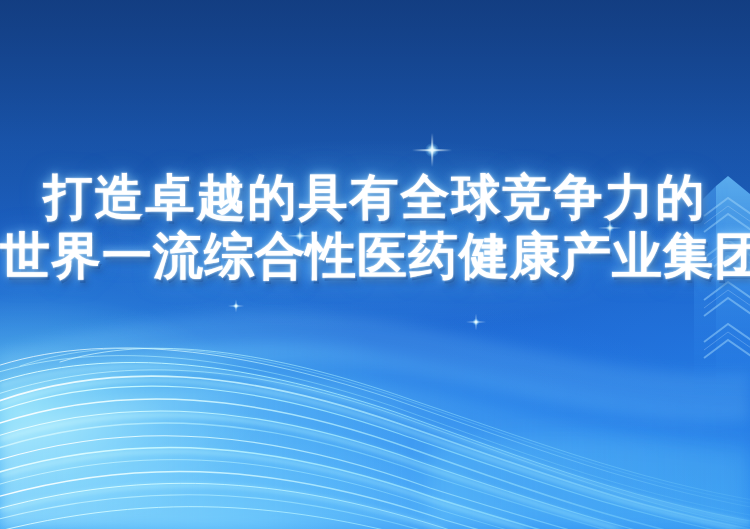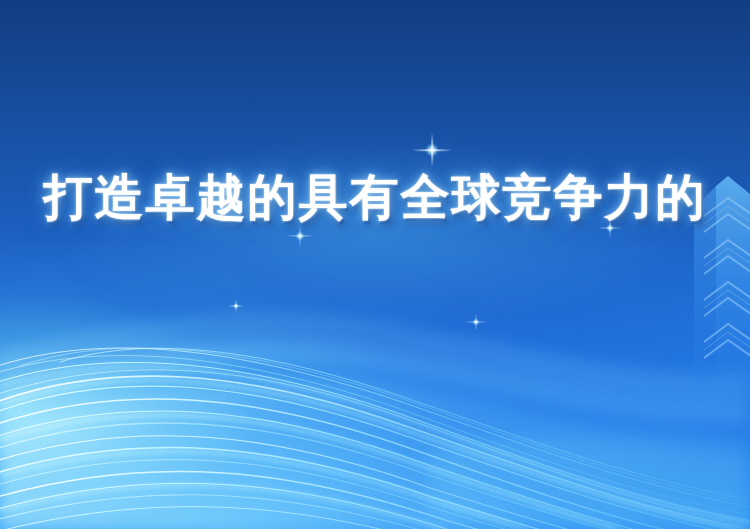--- a/index.html
+++ b/index.html
@@ -283,15 +283,16 @@
     <div class="ray-v" style="width:1px;height:17px;"></div>
   </div>
   <div class="sparkle" style="left:228px; top:298px; width:16px; height:16px; z-index:13;">
     <div class="core" style="width:6px;height:6px;"></div>
     <div class="ray-h" style="width:16px;height:1px;"></div>
     <div class="ray-v" style="width:1px;height:13px;"></div>
   </div>
 
   <div class="headline">
     <span class="hl-line l1">打造卓越的具有全球竞争力的</span>
+    <span class="hl-line l2">世界一流综合性医药健康产业集团</span>
   </div>
 
 </div>
 
 </body></html>

